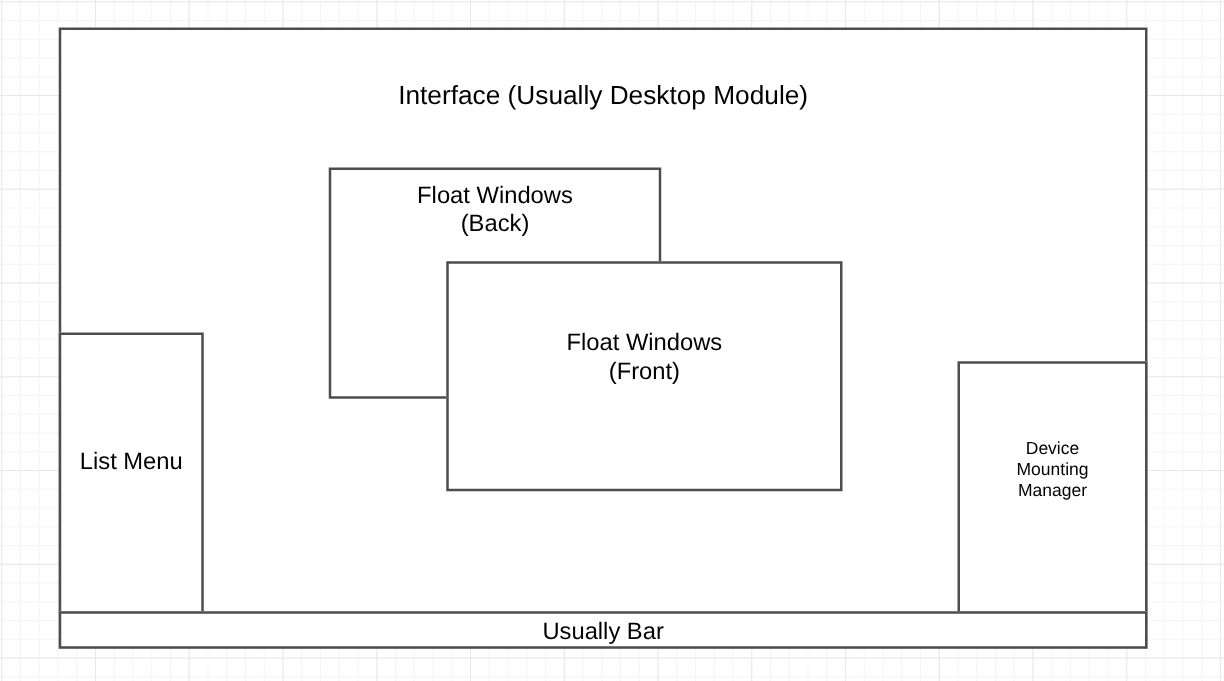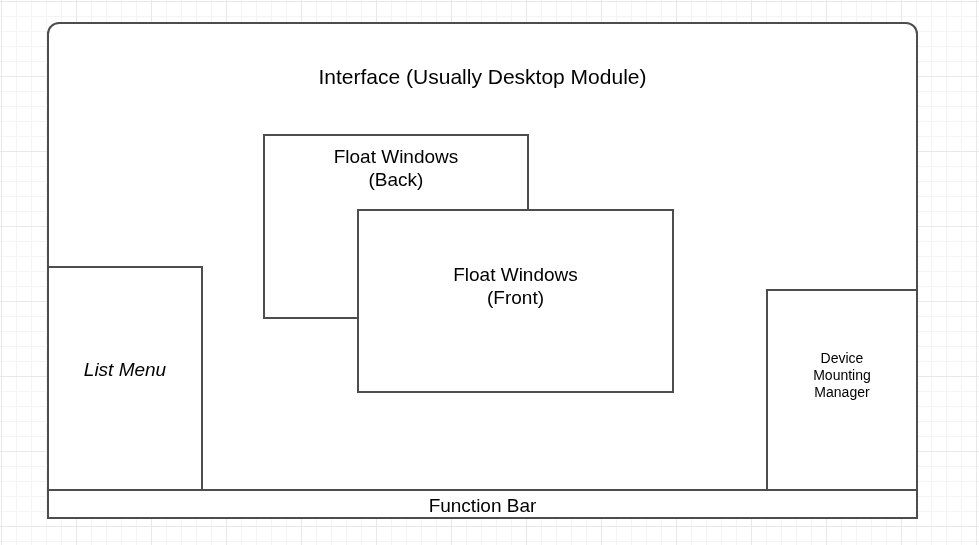--- a/index.html
+++ b/index.html
@@ -50,21 +50,20 @@
     user-select: none;
   }
 
   
   #interface-box {
     left: 47px;
     top: 22px;
     width: 871px;
     height: 497px;
     z-index: 1;
-    border-radius: 12px;
   }
   #interface-label {
     top: 40px;
     font-size: 21px;
   }
 
   
   #float-back-box {
     left: 263px;
     top: 134px;
@@ -87,24 +86,23 @@
   }
   #float-front-label {
     top: 52px;
     font-size: 19px;
   }
 
   
   #list-menu-box {
     left: 47px;
     top: 266px;
-    width: 156px;
+    width: 116px;
     height: 225px;
     z-index: 2;
-    font-style: italic;
   }
   #list-menu-label {
     top: 90px;
     font-size: 19px;
   }
 
   
   #device-manager-box {
     left: 766px;
     top: 289px;
@@ -153,16 +151,16 @@
     <div class="label" id="float-back-label">Float Windows
 (Back)</div>
   </div>
 
   <div class="box" id="float-front-box">
     <div class="label" id="float-front-label">Float Windows
 (Front)</div>
   </div>
 
   <div class="box" id="function-bar-box">
-    <div class="label" id="function-bar-label">Function Bar</div>
+    <div class="label" id="function-bar-label">Usually Bar</div>
   </div>
 
 </div>
 
 </body></html>

